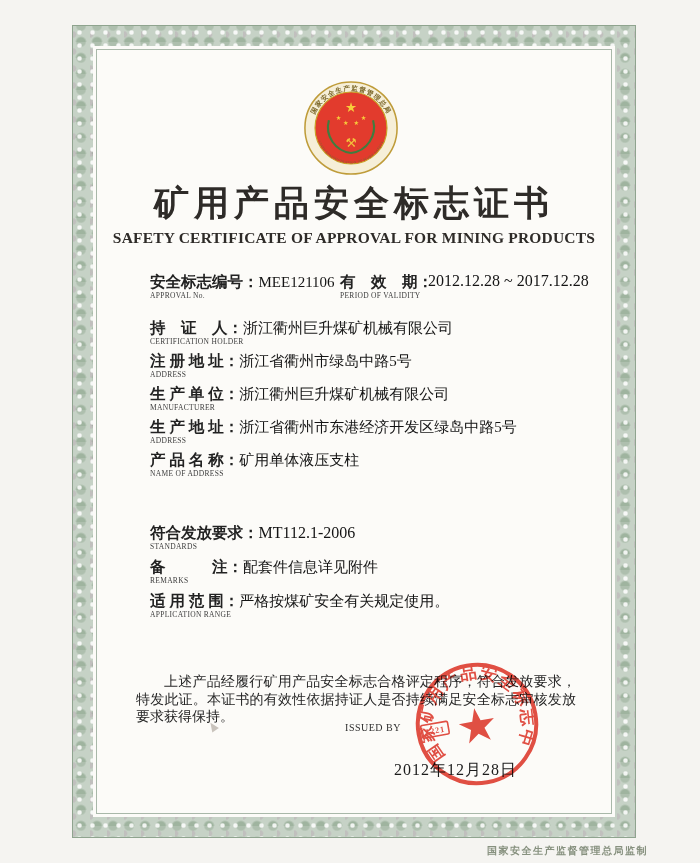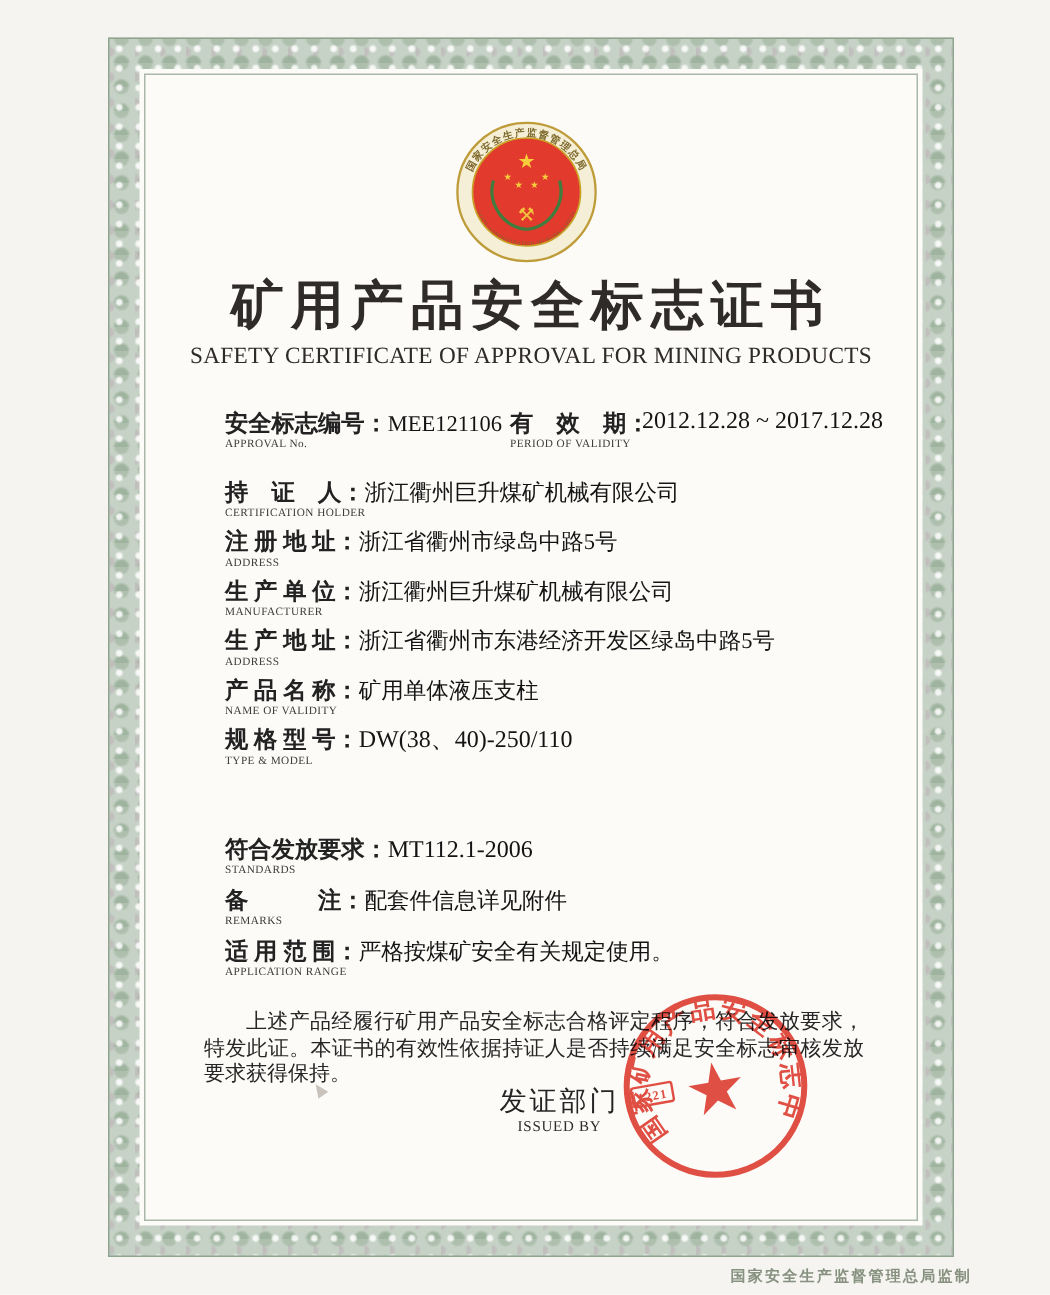--- a/index.html
+++ b/index.html
@@ -32,21 +32,21 @@
   .emblem svg { width:100%; height:100%; }
 
   
   .title {
     position:absolute; left:72px; top:180px; width:564px;
     text-align:center; font-size:35px; font-weight:bold;
     letter-spacing:5px; color:#2e2b28; white-space:nowrap;
   }
   .subtitle {
     position:absolute; left:72px; top:229px; width:564px;
-    text-align:center; font-size:15.5px; font-weight:normal;
+    text-align:center; font-size:15.5px; font-weight:bold;
     letter-spacing:.2px; color:#2e2b28; white-space:nowrap;
   }
 
   
   .fields { position:absolute; left:150px; top:272px; width:462px; }
   .f-row { position:relative; height:33px; white-space:nowrap; }
   .f-row.first { height:46px; }
   .f-row.gap { margin-top:40px; }
   .f-row.tall { height:34px; }
   .f-label { display:inline-block; min-width:86px; font-weight:bold; font-size:15.5px; color:#222; white-space:pre; }
@@ -149,27 +149,23 @@
       <span class="f-sub">MANUFACTURER</span>
     </div>
 
     <div class="f-row">
       <span class="f-label">生 产 地 址：</span><span class="f-value">浙江省衢州市东港经济开发区绿岛中路5号</span>
       <span class="f-sub">ADDRESS</span>
     </div>
 
     <div class="f-row">
       <span class="f-label">产 品 名 称：</span><span class="f-value">矿用单体液压支柱</span>
-      <span class="f-sub">NAME OF VALIDITY</span>
-    </div>
-
-    <div class="f-row">
-      <span class="f-label">规 格 型 号：</span><span class="f-value" style="font-size:16px;">DW(38、40)-250/110</span>
-      <span class="f-sub">TYPE &amp; MODEL</span>
-    </div>
+      <span class="f-sub">NAME OF ADDRESS</span>
+    </div>
+
 
     <div class="f-row gap tall">
       <span class="f-label">符合发放要求：</span><span class="f-value" style="font-size:16px;">MT112.1-2006</span>
       <span class="f-sub">STANDARDS</span>
     </div>
 
     <div class="f-row tall">
       <span class="f-label">备　　　注：</span><span class="f-value">配套件信息详见附件</span>
       <span class="f-sub">REMARKS</span>
     </div>
@@ -177,23 +173,23 @@
     <div class="f-row tall">
       <span class="f-label">适 用 范 围：</span><span class="f-value">严格按煤矿安全有关规定使用。</span>
       <span class="f-sub">APPLICATION RANGE</span>
     </div>
 
   </div>
 
   <p class="statement">上述产品经履行矿用产品安全标志合格评定程序，符合发放要求，特发此证。本证书的有效性依据持证人是否持续满足安全标志审核发放要求获得保持。</p>
 
   <div class="issuer">
-    <div class="issuer-zh">发证部门</div>
     <div class="issuer-en">ISSUED BY</div>
   </div>
+  <div class="issue-date">2012年12月28日</div>
 
   <div class="seal">
     <svg viewBox="0 0 200 200">
       <defs>
         <path id="sealArc" d="M 54,133 A 57,57 0 1 1 146,133"></path>
       </defs>
       <circle cx="100" cy="100" r="74" fill="none" stroke="#df372b" stroke-width="5"></circle>
       <text font-size="21" font-weight="bold" fill="#df372b" letter-spacing="2">
         <textPath href="#sealArc">国家矿用产品安全标志中心</textPath>
       </text>

